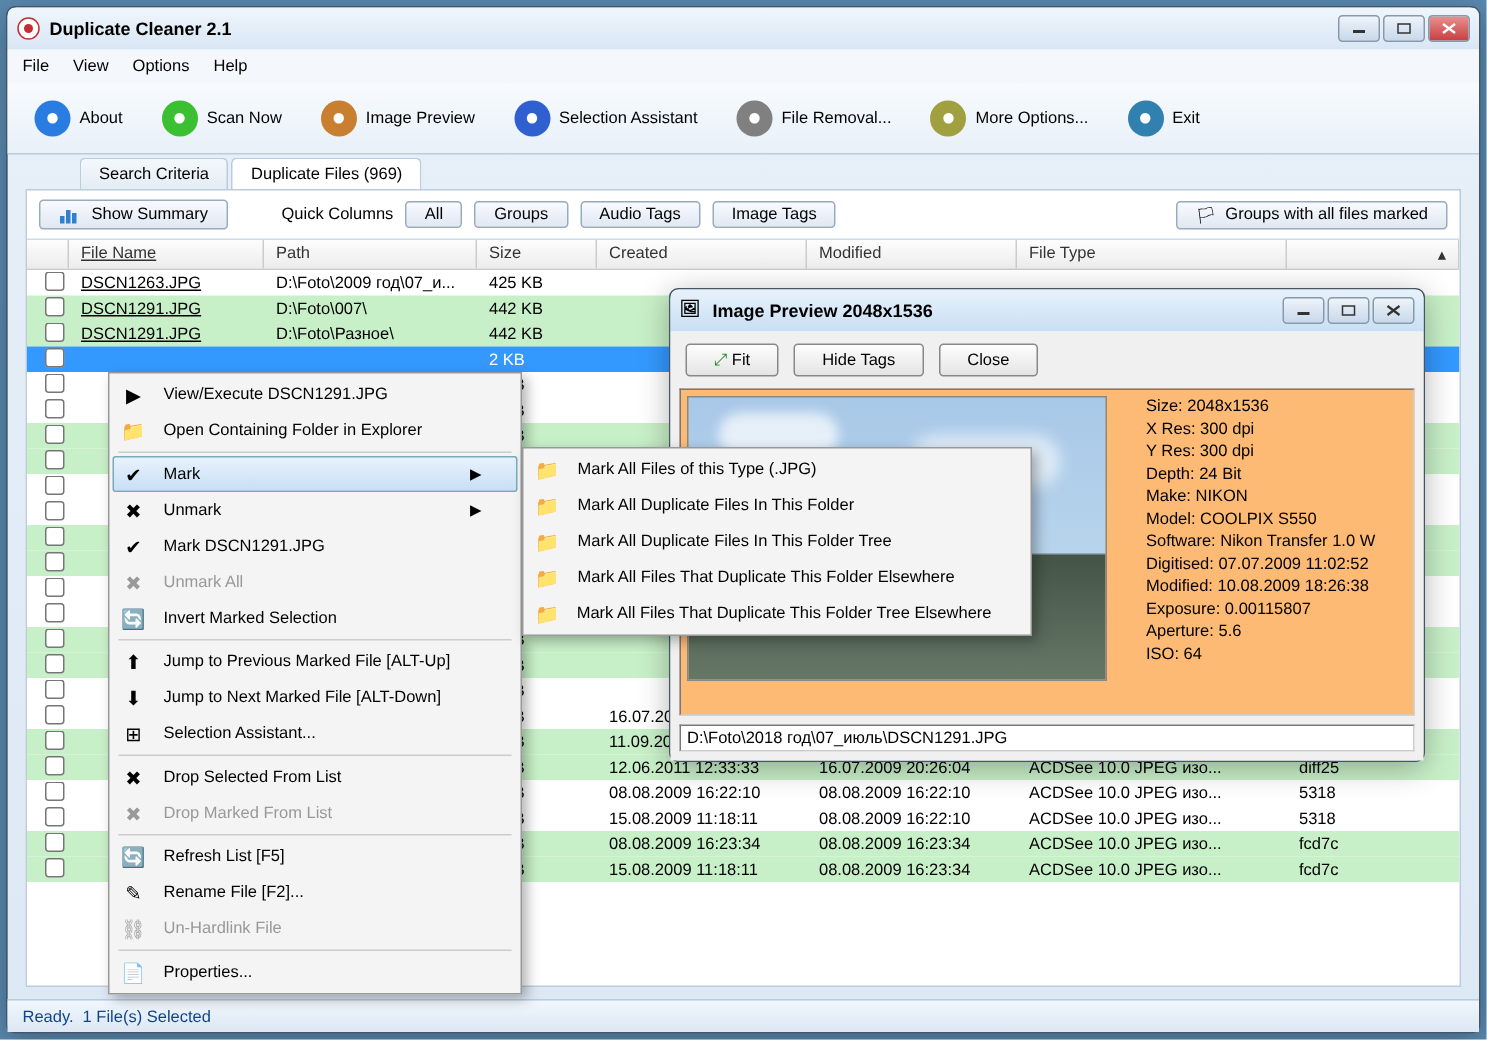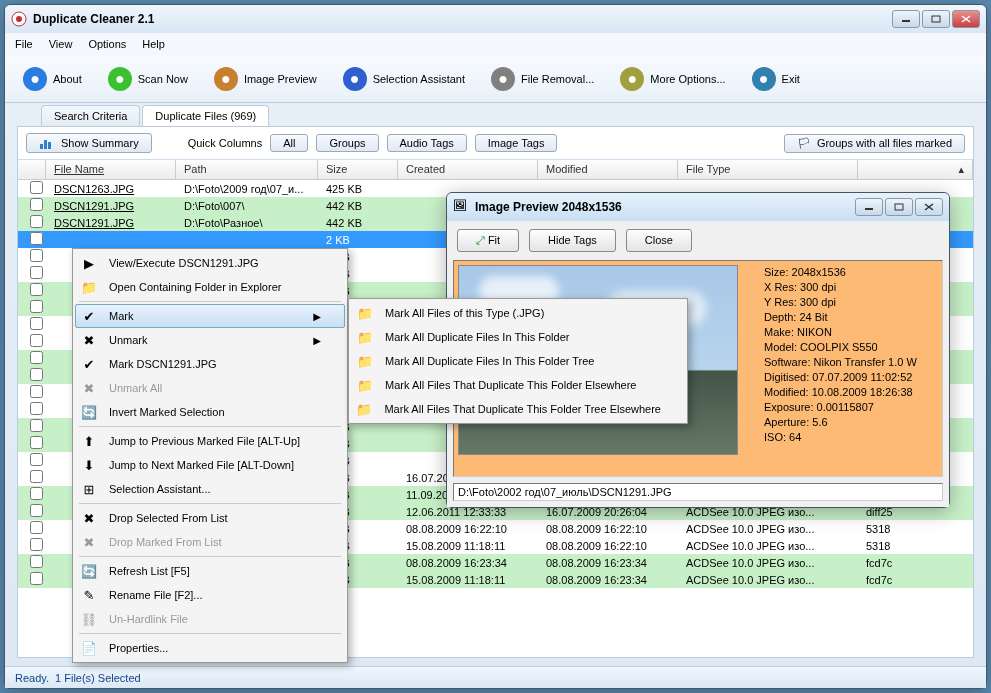--- a/index.html
+++ b/index.html
@@ -10,21 +10,21 @@
 .titlebar .icon { width: 16px; height: 16px; margin-right: 6px; }
 .titlebar .title { flex: 1; color: #000; font-size: 12px; }
 .win-controls { display: flex; gap: 2px; }
 .win-btn { width: 28px; height: 18px; border: 1px solid #89a; background: linear-gradient(#eef4fa, #c8d8ea); border-radius: 3px; display: flex; align-items: center; justify-content: center; cursor: pointer; }
 .win-btn.close { background: linear-gradient(#e89090, #c84040); color: #fff; }
 .menubar { height: 22px; display: flex; align-items: center; padding: 0 10px; gap: 16px; background: #f4f8fc; }
 .menubar span { cursor: pointer; }
 .toolbar { height: 48px; display: flex; align-items: center; padding: 0 10px; gap: 10px; background: linear-gradient(#f8fbfe, #e8f0f8); border-bottom: 1px solid #bcd; }
 .tool-btn { display: flex; align-items: center; gap: 6px; padding: 4px 8px; cursor: pointer; border-radius: 3px; }
 .tool-icon { width: 24px; height: 24px; border-radius: 50%; display: flex; align-items: center; justify-content: center; font-size: 16px; color: #fff; }
-.tabs-row { display: flex; padding: 2px 36px 0; gap: 2px; }
+.tabs-row { display: flex; padding: 2px 48px 0; gap: 2px; }
 .tab { padding: 4px 12px; background: linear-gradient(#f4f8fc, #e4ecf4); border: 1px solid #bcd; border-bottom: none; border-radius: 4px 4px 0 0; cursor: pointer; }
 .tab.active { background: #fff; }
 .content { flex: 1; background: #fff; margin: 0 12px 8px; border: 1px solid #bcd; display: flex; flex-direction: column; overflow: hidden; }
 .quick-bar { display: flex; align-items: center; gap: 8px; padding: 6px 8px; border-bottom: 1px solid #cde; }
 .quick-btn { padding: 2px 12px; border: 1px solid #9ab; background: linear-gradient(#f8faff, #e0e8f2); border-radius: 3px; cursor: pointer; }
 .quick-btn.show-summary { display: flex; align-items: center; gap: 6px; }
 .table-header { display: flex; background: linear-gradient(#fdfdfd, #ececec); border-bottom: 1px solid #ccc; height: 20px; }
 .th { padding: 3px 8px; border-right: 1px solid #ccc; color: #333; }
 .table-body { flex: 1; overflow: auto; position: relative; }
 .row { display: flex; height: 17px; align-items: center; }
@@ -561,15 +561,15 @@
           <div>Make: NIKON</div>
           <div>Model: COOLPIX S550</div>
           <div>Software: Nikon Transfer 1.0 W</div>
           <div>Digitised: 07.07.2009 11:02:52</div>
           <div>Modified: 10.08.2009 18:26:38</div>
           <div>Exposure: 0.00115807</div>
           <div>Aperture: 5.6</div>
           <div>ISO: 64</div>
         </div>
     </div>
-    <div class="preview-path">D:\Foto\2002 год\07_июль\DSCN1291.JPG</div>
+    <div class="preview-path">D:\Foto\2018 год\07_июль\DSCN1291.JPG</div>
   </div>
 </div>
 
 </body></html>

